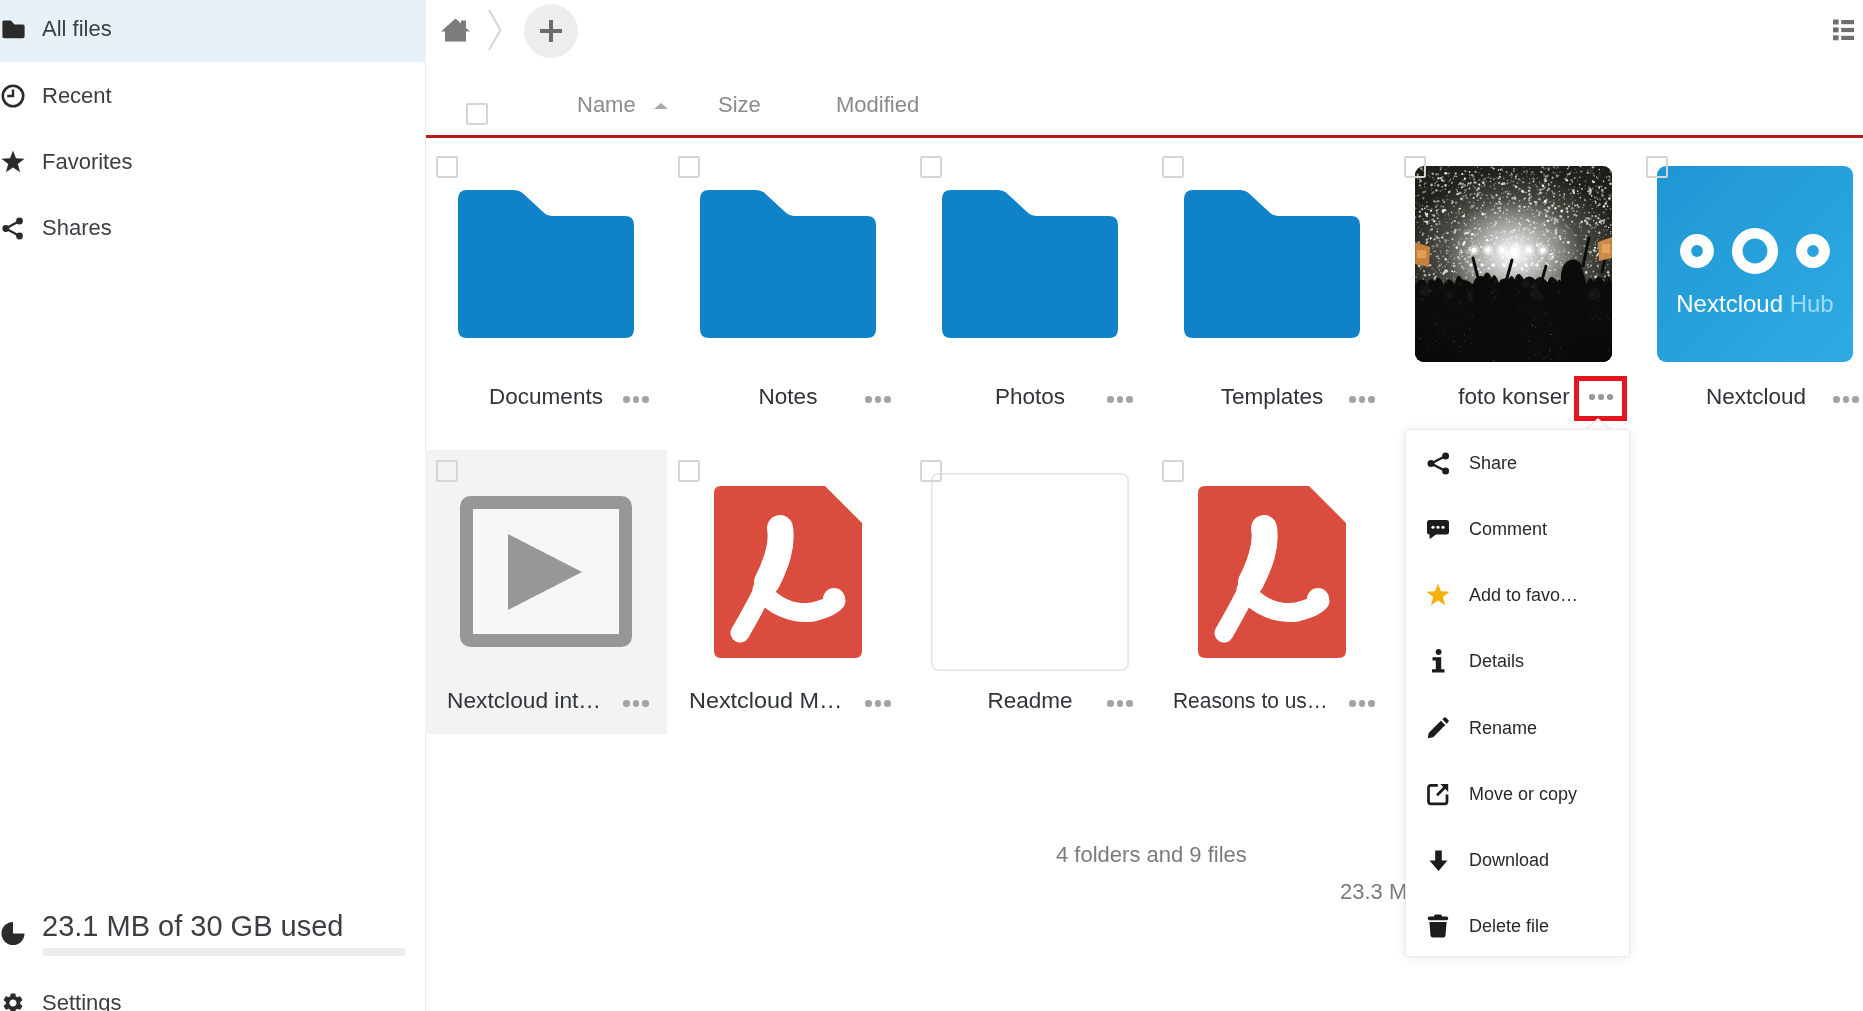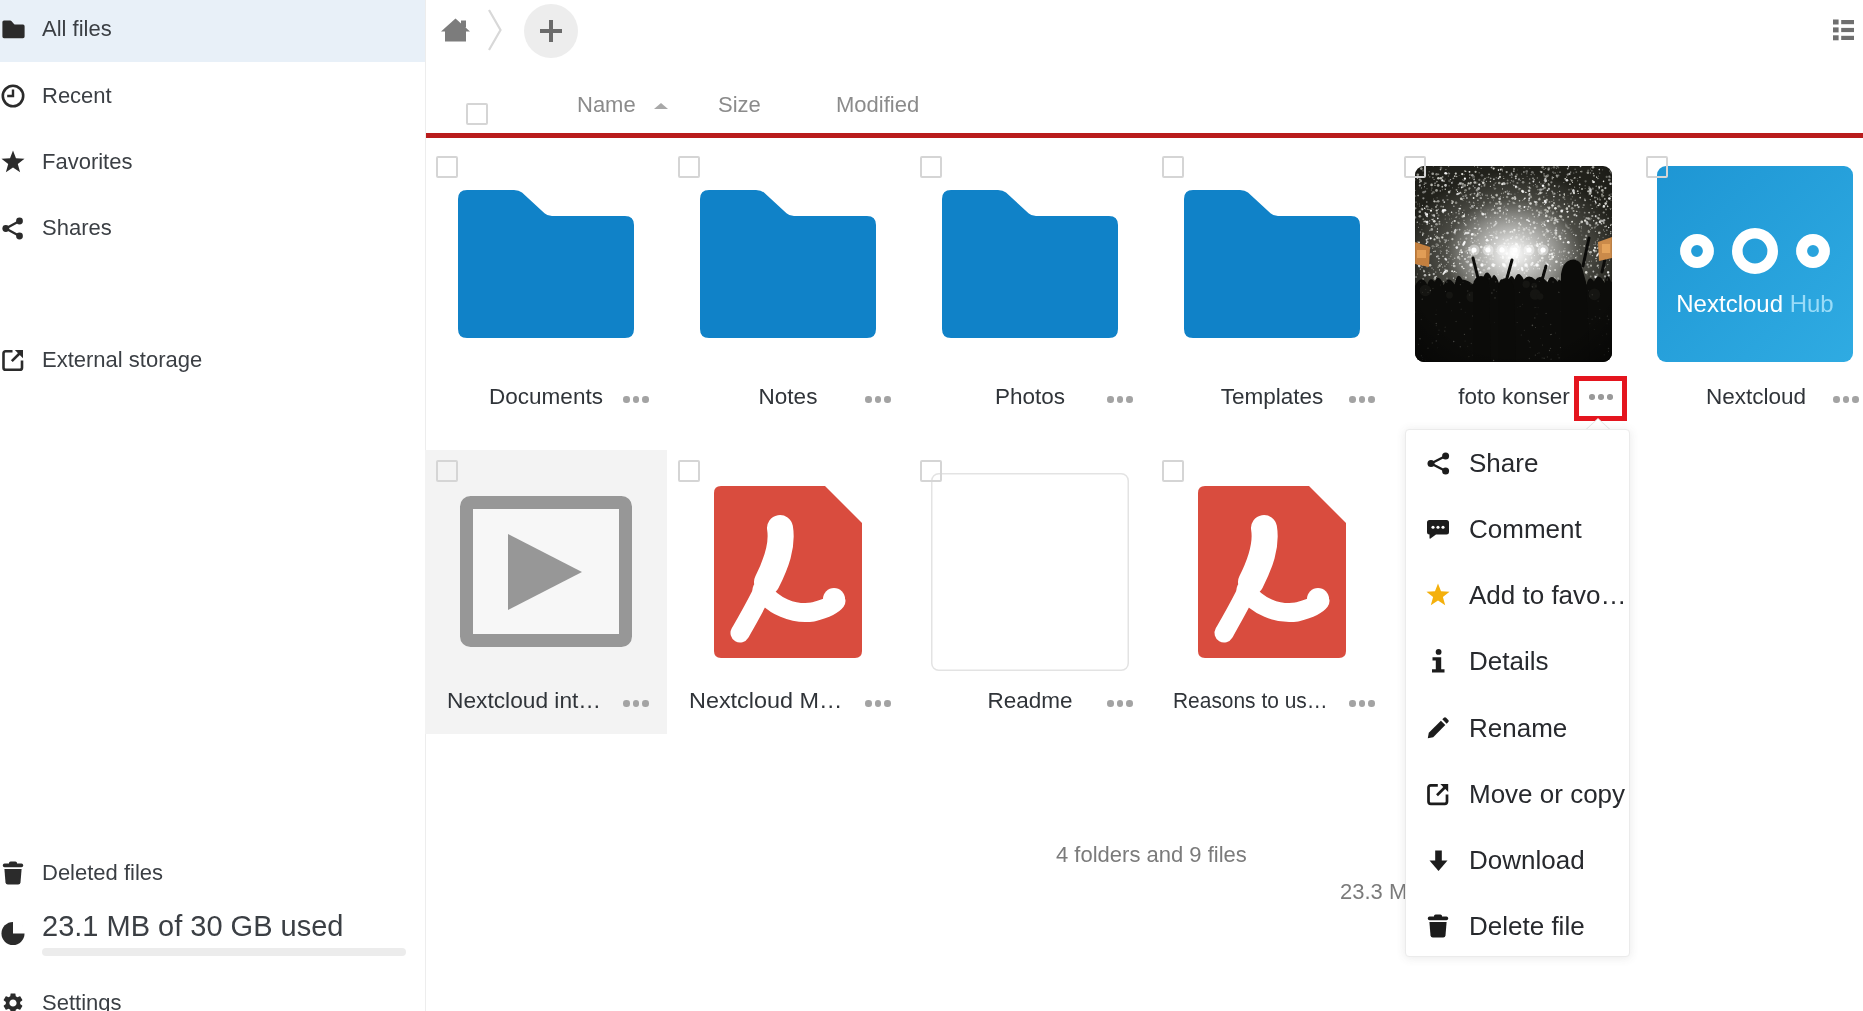--- a/index.html
+++ b/index.html
@@ -25,21 +25,21 @@
 #plusbtn { position:absolute; left:524px; top:4px; width:54px; height:54px;
   border-radius:50%; background:#ededed; }
 #plusbtn .h { position:absolute; left:16px; top:25px; width:22px; height:4px; background:#6b6b6b; }
 #plusbtn .v { position:absolute; left:25px; top:16px; width:4px; height:22px; background:#6b6b6b; }
 #listtoggle { position:absolute; left:1833px; top:19px; }
 
 
 .cb { position:absolute; width:22px; height:22px; background:transparent;
   border:2px solid #d5d5d5; border-radius:2px; }
 #thead { position:absolute; left:426px; top:65px; width:1437px; height:73px;
-  border-bottom:5px solid #b91c1c; }
+  border-bottom:3px solid #b91c1c; }
 #thead .cb { left:40px; top:38px; background:#fff; }
 #thead .h { position:absolute; top:27px; font-size:22px; color:#8b8b8b; }
 #h-name { left:151px; }
 #h-size { left:292px; }
 #h-mod  { left:410px; }
 #h-caret { position:absolute; left:228px; top:38px; width:0; height:0;
   border-left:7px solid transparent; border-right:7px solid transparent;
   border-bottom:6.5px solid #a8a8a8; }
 
 
@@ -70,21 +70,21 @@
 #menu { position:absolute; left:1405px; top:429px; width:225px; height:528px;
   background:#fff; border:1px solid #ebebeb; border-radius:4px;
   box-shadow:0 1px 10px rgba(77,77,77,.12); }
 #menu-arrow { position:absolute; left:1586px; top:419px; width:0; height:0;
   border-left:12px solid transparent; border-right:12px solid transparent;
   border-bottom:11px solid #fff; filter:drop-shadow(0 -1px 0 #e3e3e3); }
 .mi { position:absolute; left:0; width:225px; height:66px; }
 .mi .ic { position:absolute; left:20px; top:21px; width:24px; height:24px;
   display:flex; align-items:center; justify-content:center; }
 .mi .lbl { position:absolute; left:63px; top:50%; transform:translateY(-50%);
-  font-size:26px; color:#27292d; white-space:nowrap; }
+  font-size:18px; color:#27292d; white-space:nowrap; }
 </style>
 </head>
 <body>
 <div id="app">
 
   <div id="side">
     <div class="nav-item active" style="top:-4px;">
       <span class="ic">
           <svg width="23" height="23" viewBox="0 0 23 23">
             <path fill="#2b2b2b" d="M2 2.5 H8.2 Q9 2.5 9.6 3.2 L12 6 Q12.5 6.6 13.4 6.6 H21 Q22.6 6.6 22.6 8.2 V18.6 Q22.6 20.2 21 20.2 H2 Q0.4 20.2 0.4 18.6 V4.1 Q0.4 2.5 2 2.5 Z"></path>
@@ -115,43 +115,21 @@
             <g fill="#2b2b2b">
               <circle cx="3.8" cy="11.5" r="3.4"></circle>
               <circle cx="17.5" cy="4" r="3.4"></circle>
               <circle cx="17.5" cy="19" r="3.4"></circle>
               <path d="M3.8 11.5 L17.5 4 M3.8 11.5 L17.5 19" stroke="#2b2b2b" stroke-width="2.4" fill="none"></path>
             </g>
           </svg>
         </span>
         <span class="lbl">Shares</span>
       </div>
-    <div class="nav-item" style="top:327px;">
-      <span class="ic">
-          <svg width="24" height="24" viewBox="0 0 24 24">
-            <path d="M21 12.5 V19.7 Q21 21.8 18.9 21.8 H4.6 Q2.5 21.8 2.5 19.7 V5.4 Q2.5 3.3 4.6 3.3 H11.5" fill="none" stroke="#2b2b2b" stroke-width="2.6"></path>
-            <path d="M10.8 13.2 L19.5 4.5" stroke="#2b2b2b" stroke-width="2.6"></path>
-            <path fill="#2b2b2b" d="M13.8 2 H22 V10.2 Z"></path>
-          </svg>
-        </span>
-        <span class="lbl">External storage</span>
-      </div>
 
-    <div class="nav-item" style="top:840px;">
-      <span class="ic">
-          <svg width="22" height="24" viewBox="0 0 22 24">
-            <g fill="#2b2b2b">
-              <rect x="7" y="0.5" width="8" height="3.4" rx="1.6"></rect>
-              <rect x="0.8" y="2.6" width="20.4" height="3.6" rx="1.7"></rect>
-              <path d="M2.4 8 H19.6 L18.5 21.4 Q18.3 23.5 16.2 23.5 H5.8 Q3.7 23.5 3.5 21.4 Z"></path>
-            </g>
-          </svg>
-        </span>
-        <span class="lbl">Deleted files</span>
-      </div>
     <div class="nav-item" style="top:893px;">
       <span class="ic" style="top:28px;">
           <svg width="25" height="25" viewBox="0 0 25 25">
             <circle cx="12.5" cy="12.5" r="12" fill="#2b2b2b"></circle>
             <path d="M12.5 12.5 L12.5 -0.5 A13 13 0 0 1 25.5 12.5 Z" fill="#fff"></path>
           </svg>
         </span>
         <span class="lbl" style="font-size:29px;">23.1 MB of 30 GB used</span>
       </div>
     <div id="quota-bar"></div>

